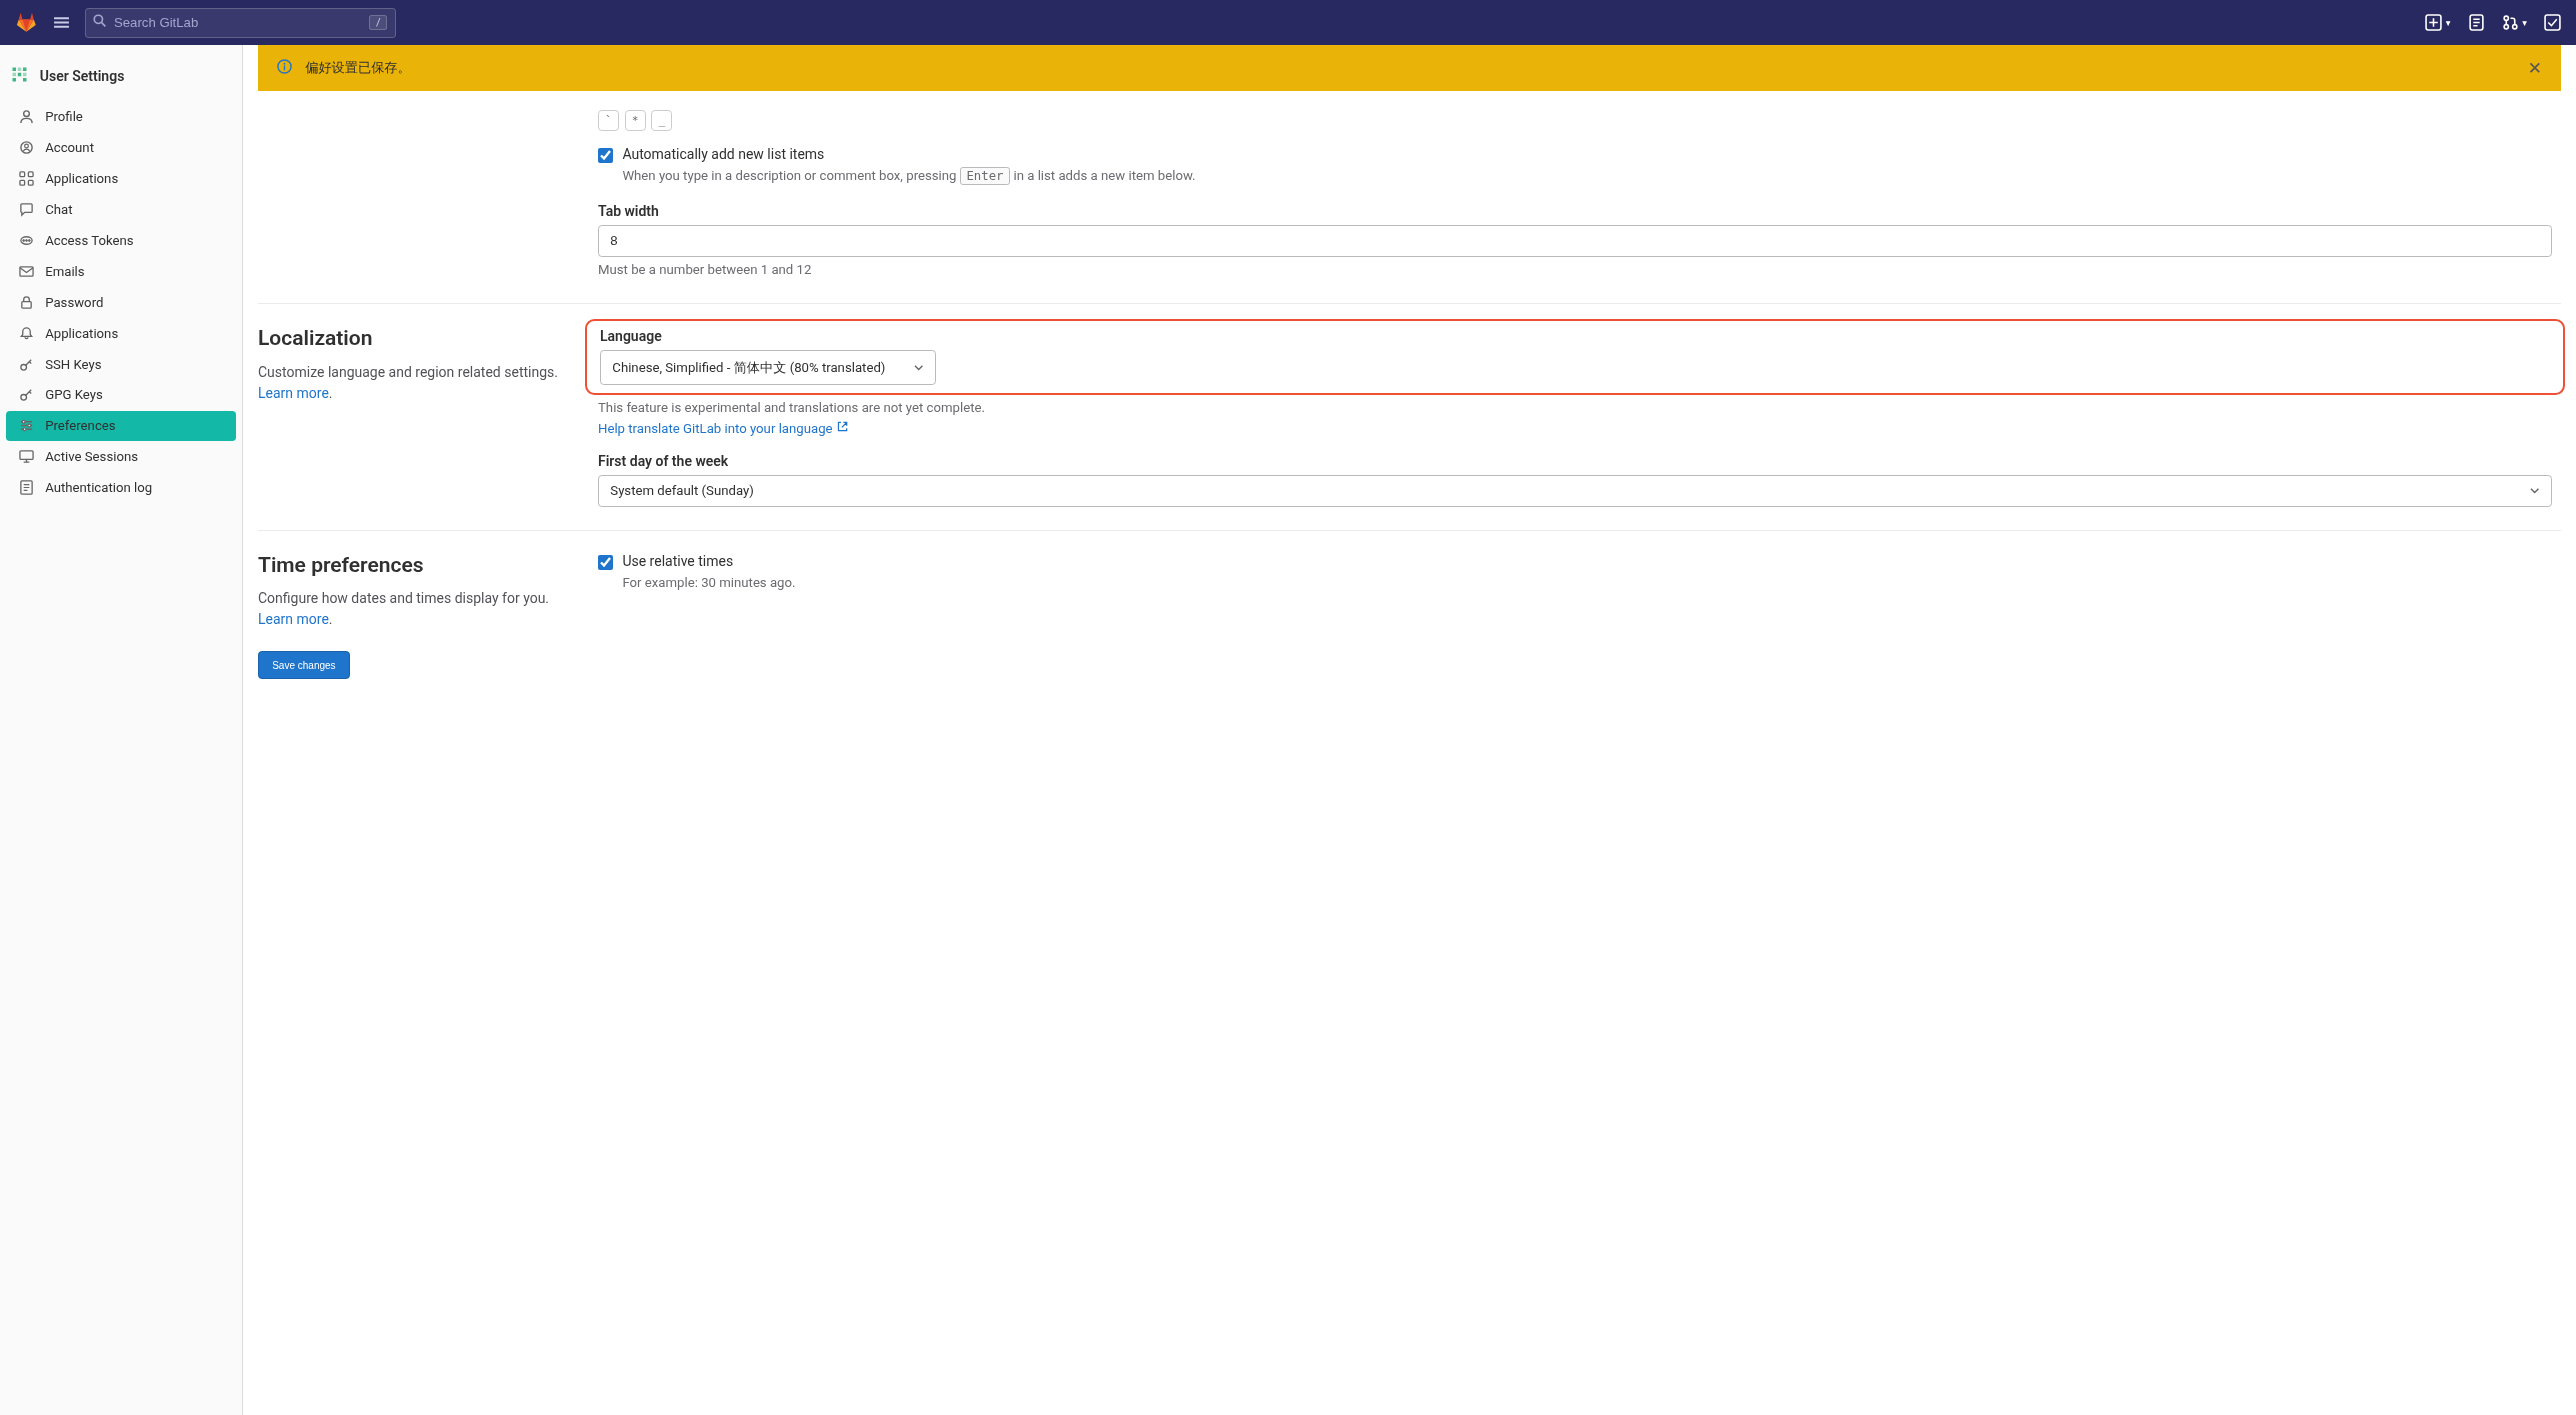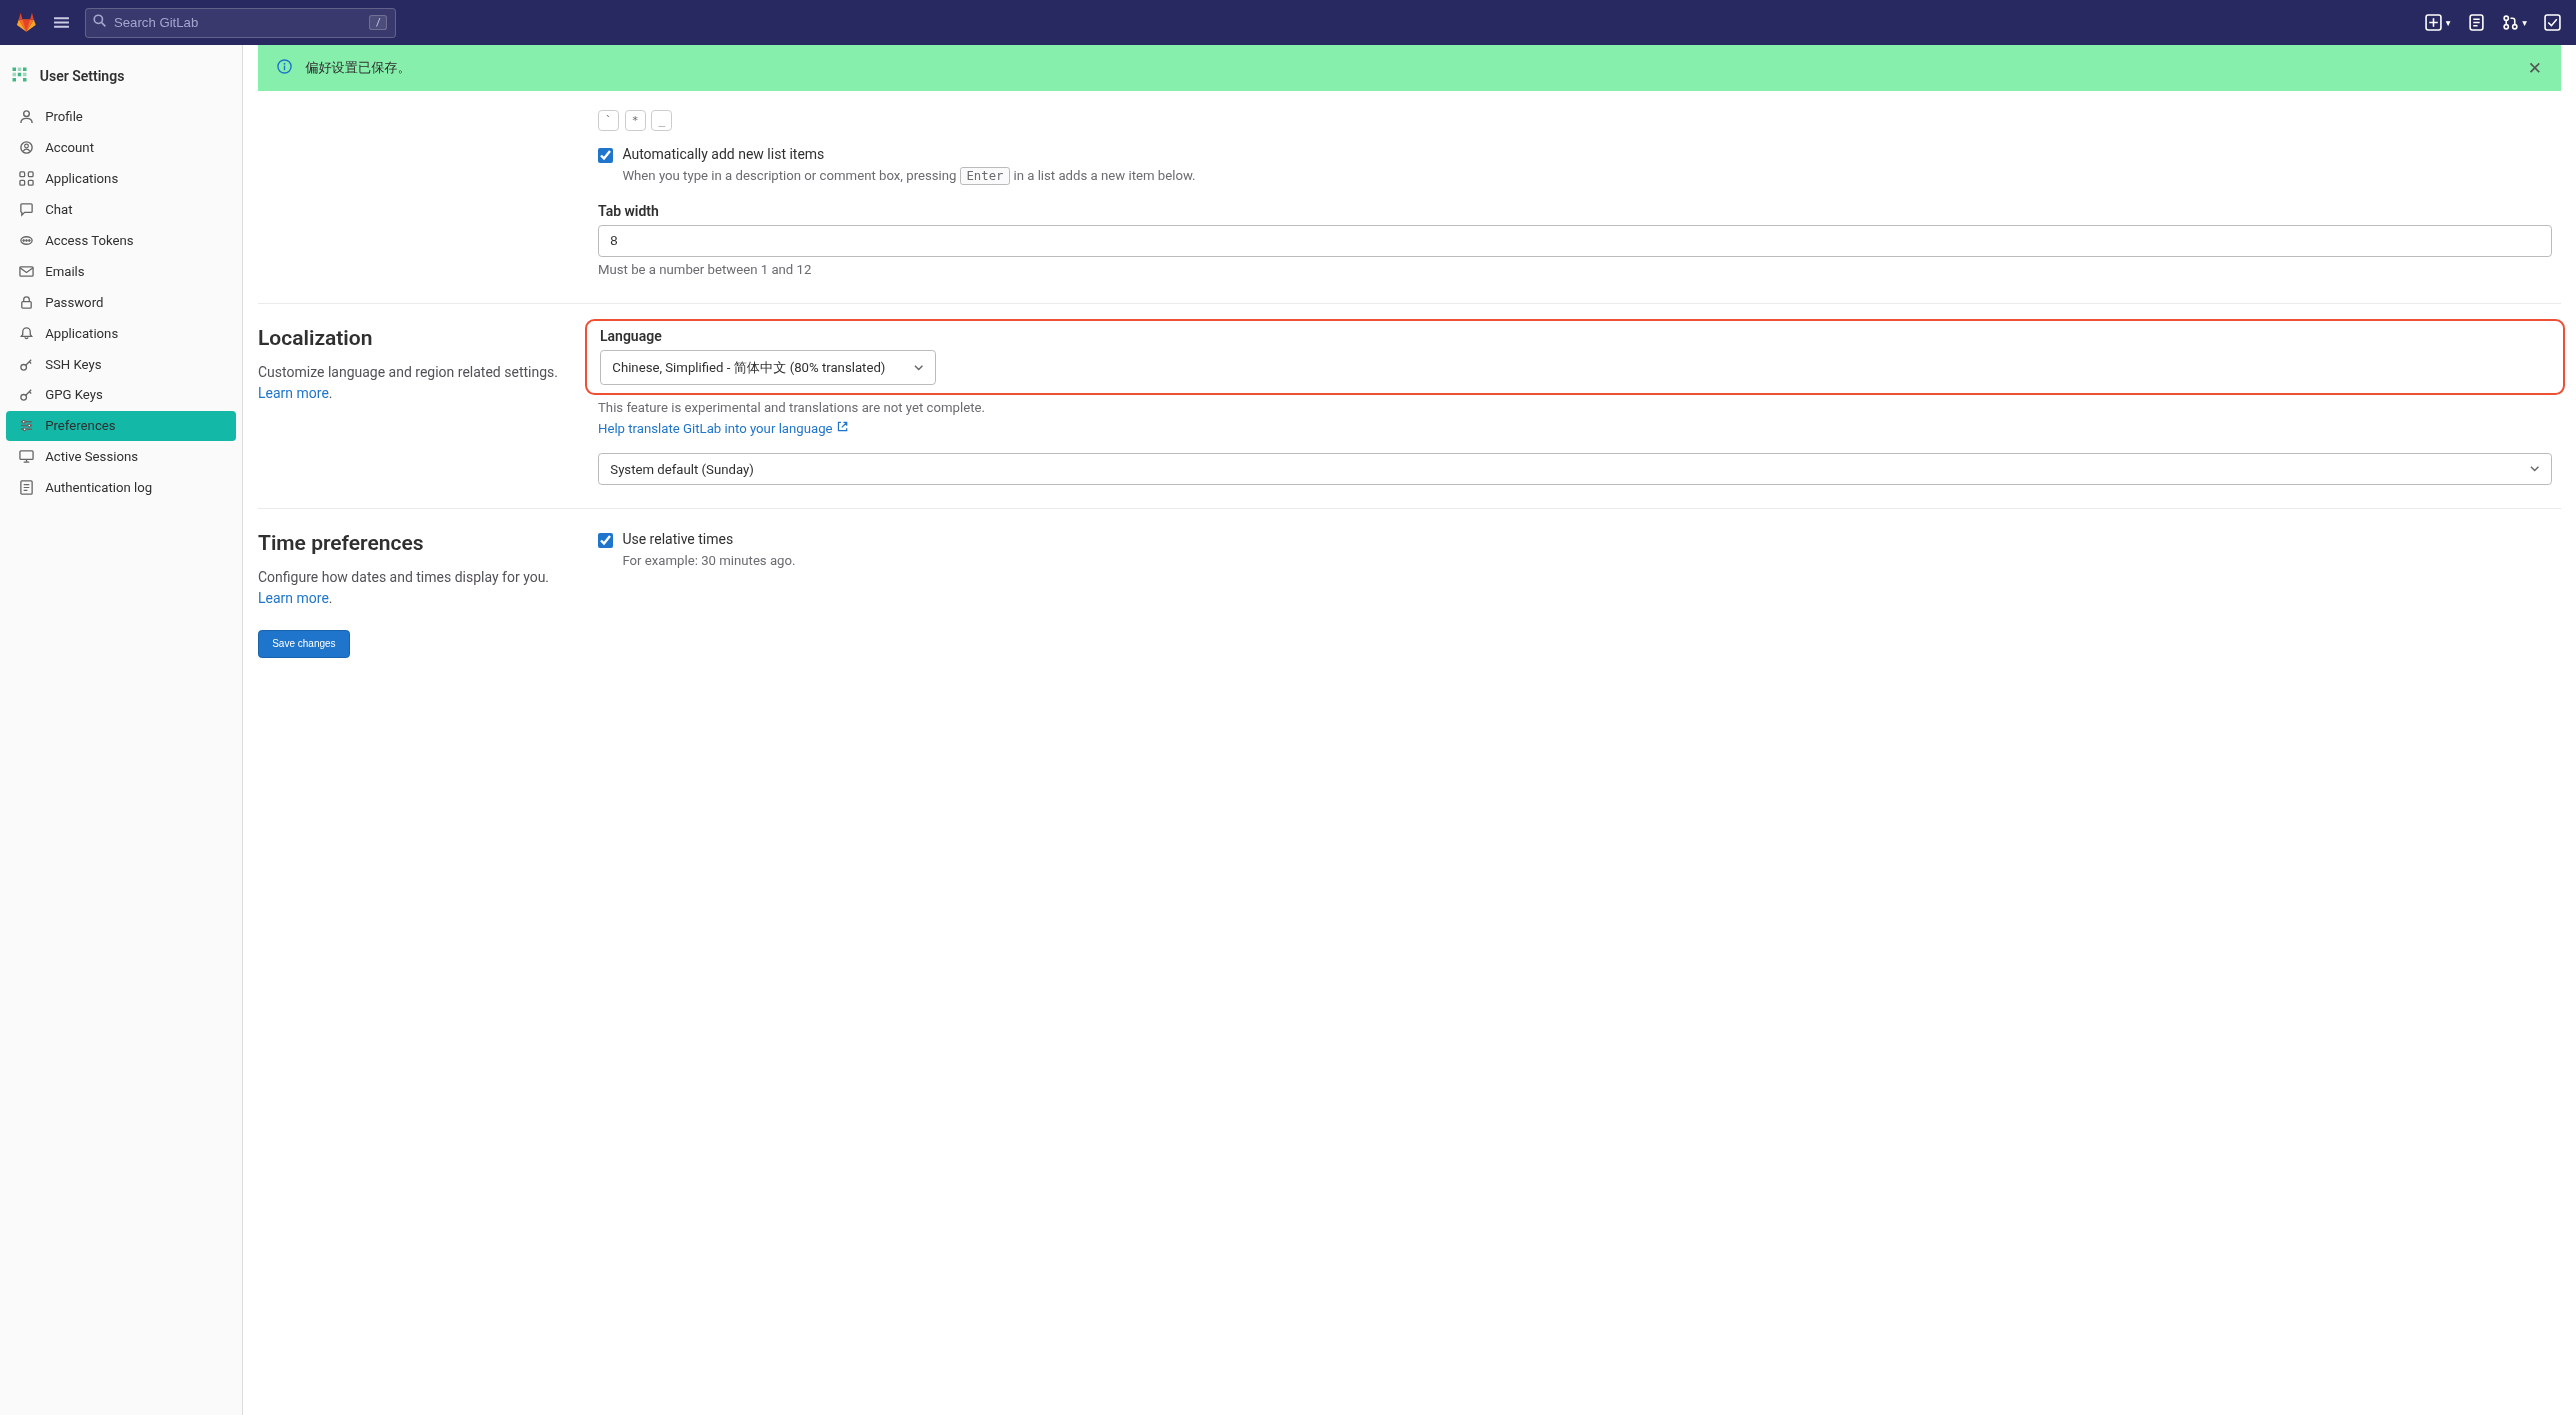--- a/index.html
+++ b/index.html
@@ -81,21 +81,21 @@
     .sidebar-item .s-icon svg { width: 15px; height: 15px; fill: #666; stroke: #666; }
 
     
     .main {
       flex: 1;
       padding: 0 0 38px 0;
       position: relative;
     }
 
     .alert-banner {
-      background: #86efac;
+      background: #eab308;
       display: flex;
       align-items: center;
       padding: 13.2px 19px;
       margin: 0 15px 19px 15px;
       gap: 13.2px;
       border-radius: 0;
     }
     .alert-close {
       margin-left: auto; cursor: pointer; color: #555; font-size: 17px;
     }
@@ -418,20 +418,21 @@
           <div class="help-text">This feature is experimental and translations are not yet complete.</div>
           <div style="margin-top:1.9px;">
             <a class="learn-link">
               <span>Help translate GitLab into your language</span>
               <span class="ext-link-icon"><svg viewBox="0 0 16 16">
                     <path d="M6 3H3v10h10v-3M9 3h4v4M13 3L7 9" fill="none" stroke="#1f75cb" stroke-width="1.5"></path>
                   </svg></span>
             </a>
           </div>
           <div class="form-group" style="margin-top:17px; margin-bottom:0;">
+            <label class="bold">First day of the week</label>
             <div class="form-select" style="display:flex; align-items:center;">
               <span>System default (Sunday)</span>
               <span class="form-select-caret" style="margin-left:auto;">
                 <svg width="9.4" height="9.4" viewBox="0 0 10 10">
                     <path d="M1 3l4 4 4-4" fill="none" stroke="#666" stroke-width="1.5"></path>
                   </svg>
               </span>
             </div>
           </div>
         </div>

